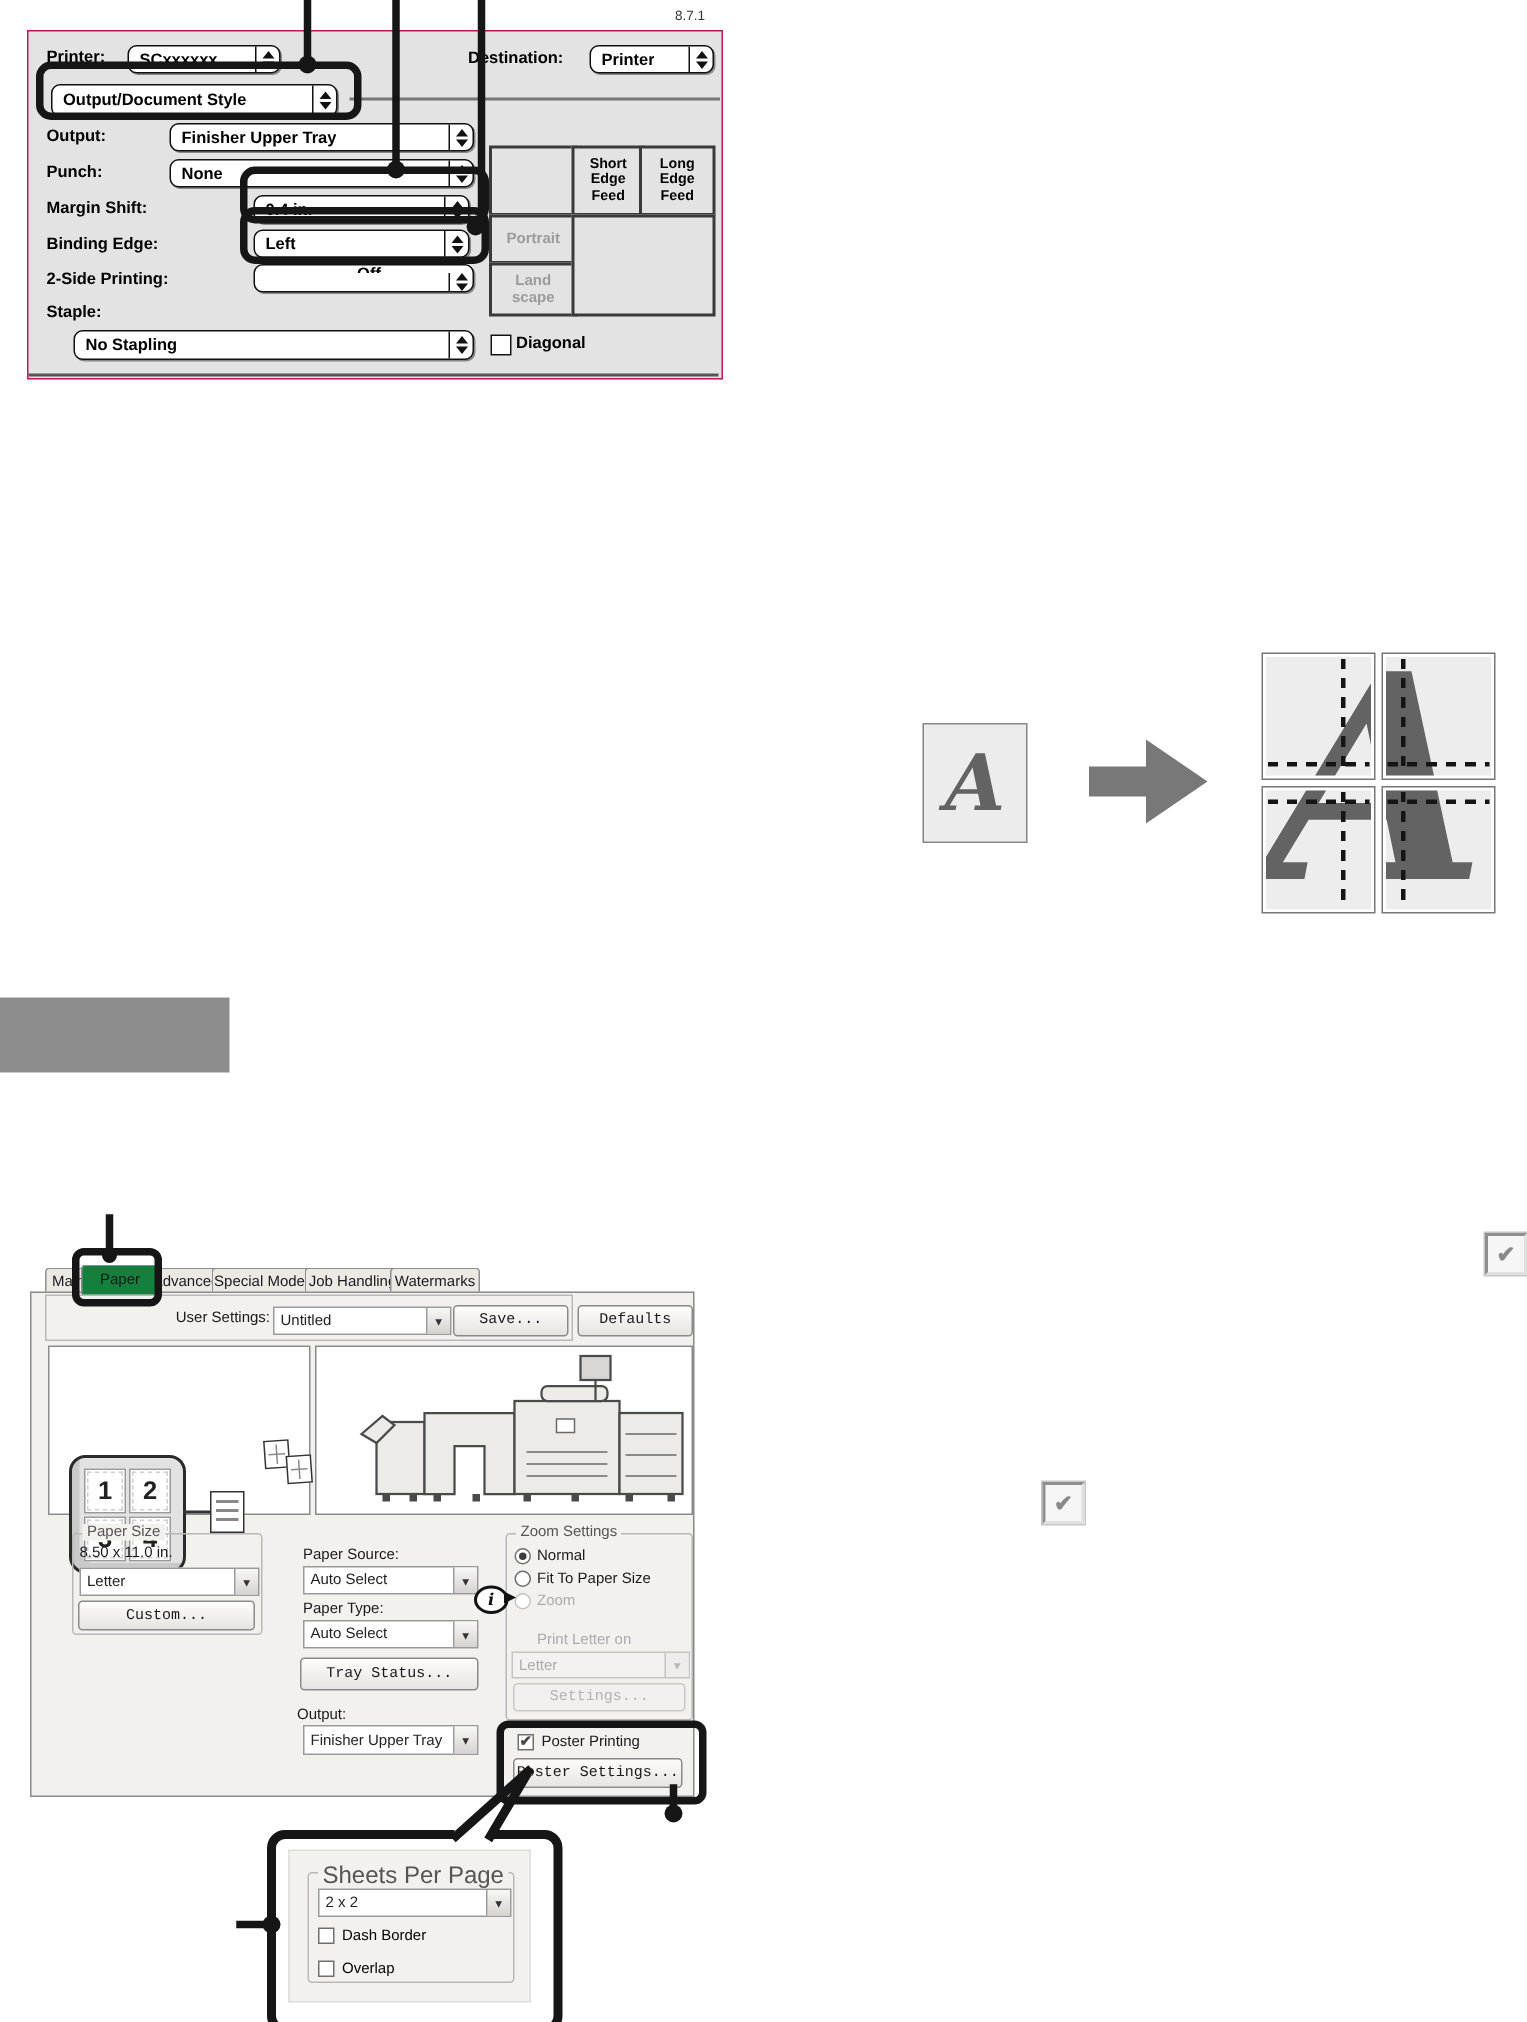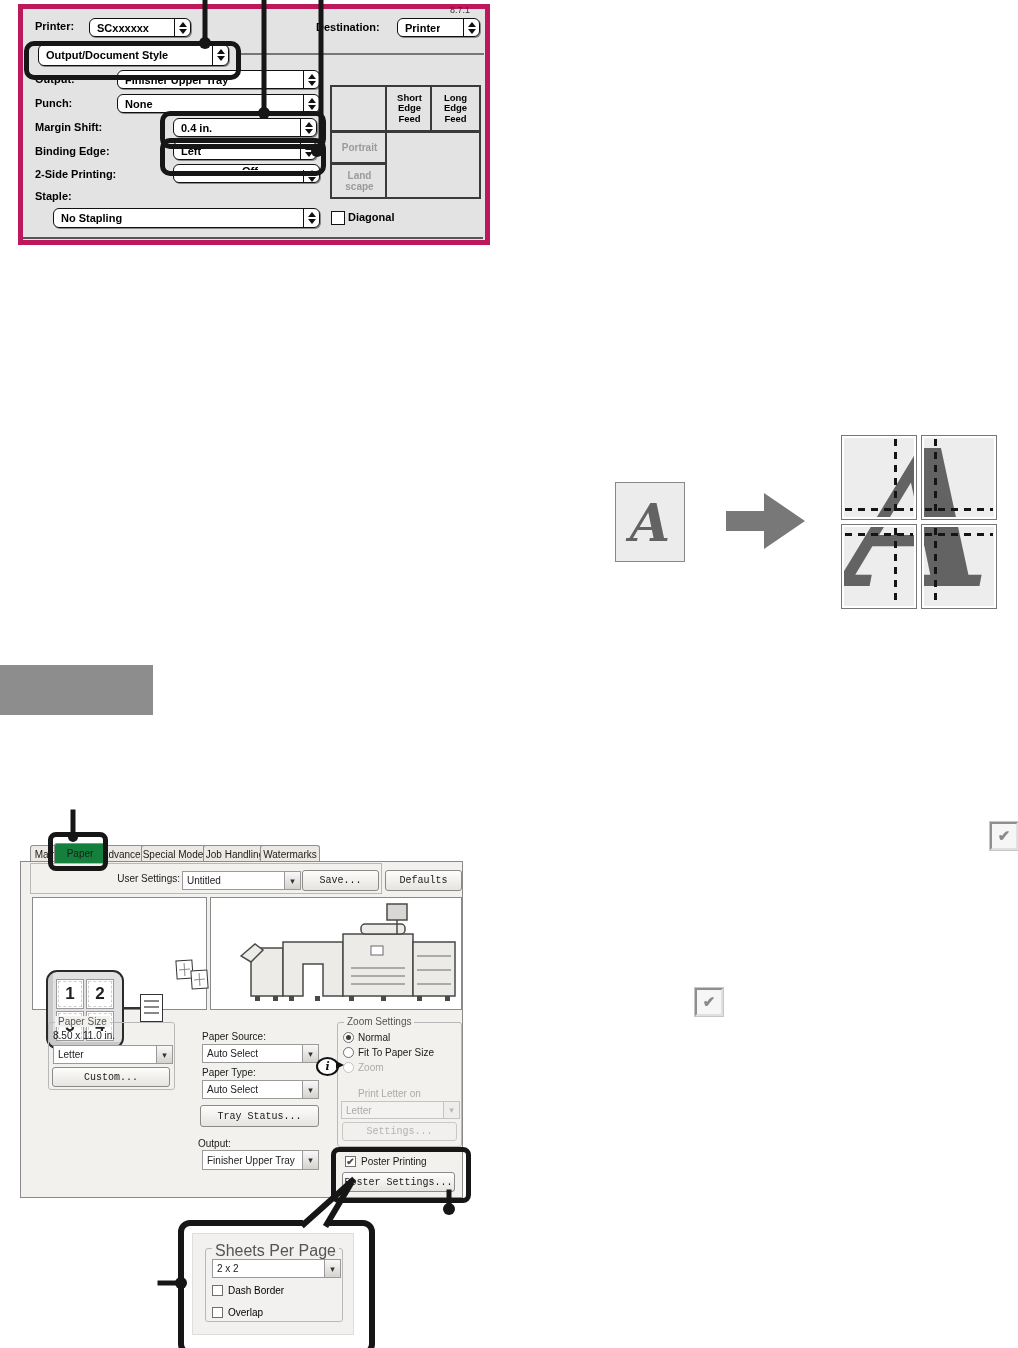--- a/index.html
+++ b/index.html
@@ -1,22 +1,22 @@
 <!DOCTYPE html>
 <html><head>
 <meta charset="utf-8">
 <style>
   html,body{margin:0;padding:0;background:#fff;}
   #page{position:relative;width:1018px;height:1348px;background:#fff;overflow:hidden;
         font-family:"Liberation Sans",sans-serif;}
   .abs{position:absolute;}
 
   
-  .mac-dialog{position:absolute;left:18px;top:4px;width:462px;height:231px;
-    background:#e3e3e3;border:5px solid #be185d;font-weight:bold;font-size:11px;color:#000;}
+  .mac-dialog{position:absolute;left:18px;top:20px;width:462px;height:231px;
+    background:#e3e3e3;border:1px solid #be185d;font-weight:bold;font-size:11px;color:#000;}
   .mac-label{position:absolute;white-space:nowrap;font-weight:bold;}
   .mac-dd{position:absolute;display:flex;align-items:center;background:#fff;
     border:1.5px solid #111;border-radius:6px;box-shadow:1px 1px 0 rgba(0,0,0,.4);
     font-weight:bold;font-size:11px;}
   .mac-dd .val{padding-left:7px;white-space:nowrap;overflow:hidden;}
   .mac-dd .arrs{margin-left:auto;width:15px;align-self:stretch;border-left:1.5px solid #111;
     display:flex;flex-direction:column;align-items:center;justify-content:center;gap:2px;}
   .tri-up{width:0;height:0;border-left:4px solid transparent;border-right:4px solid transparent;border-bottom:5px solid #111;}
   .tri-dn{width:0;height:0;border-left:4px solid transparent;border-right:4px solid transparent;border-top:5px solid #111;}
   .mac-cb{position:absolute;width:12px;height:12px;border:1.5px solid #111;background:#fff;}

